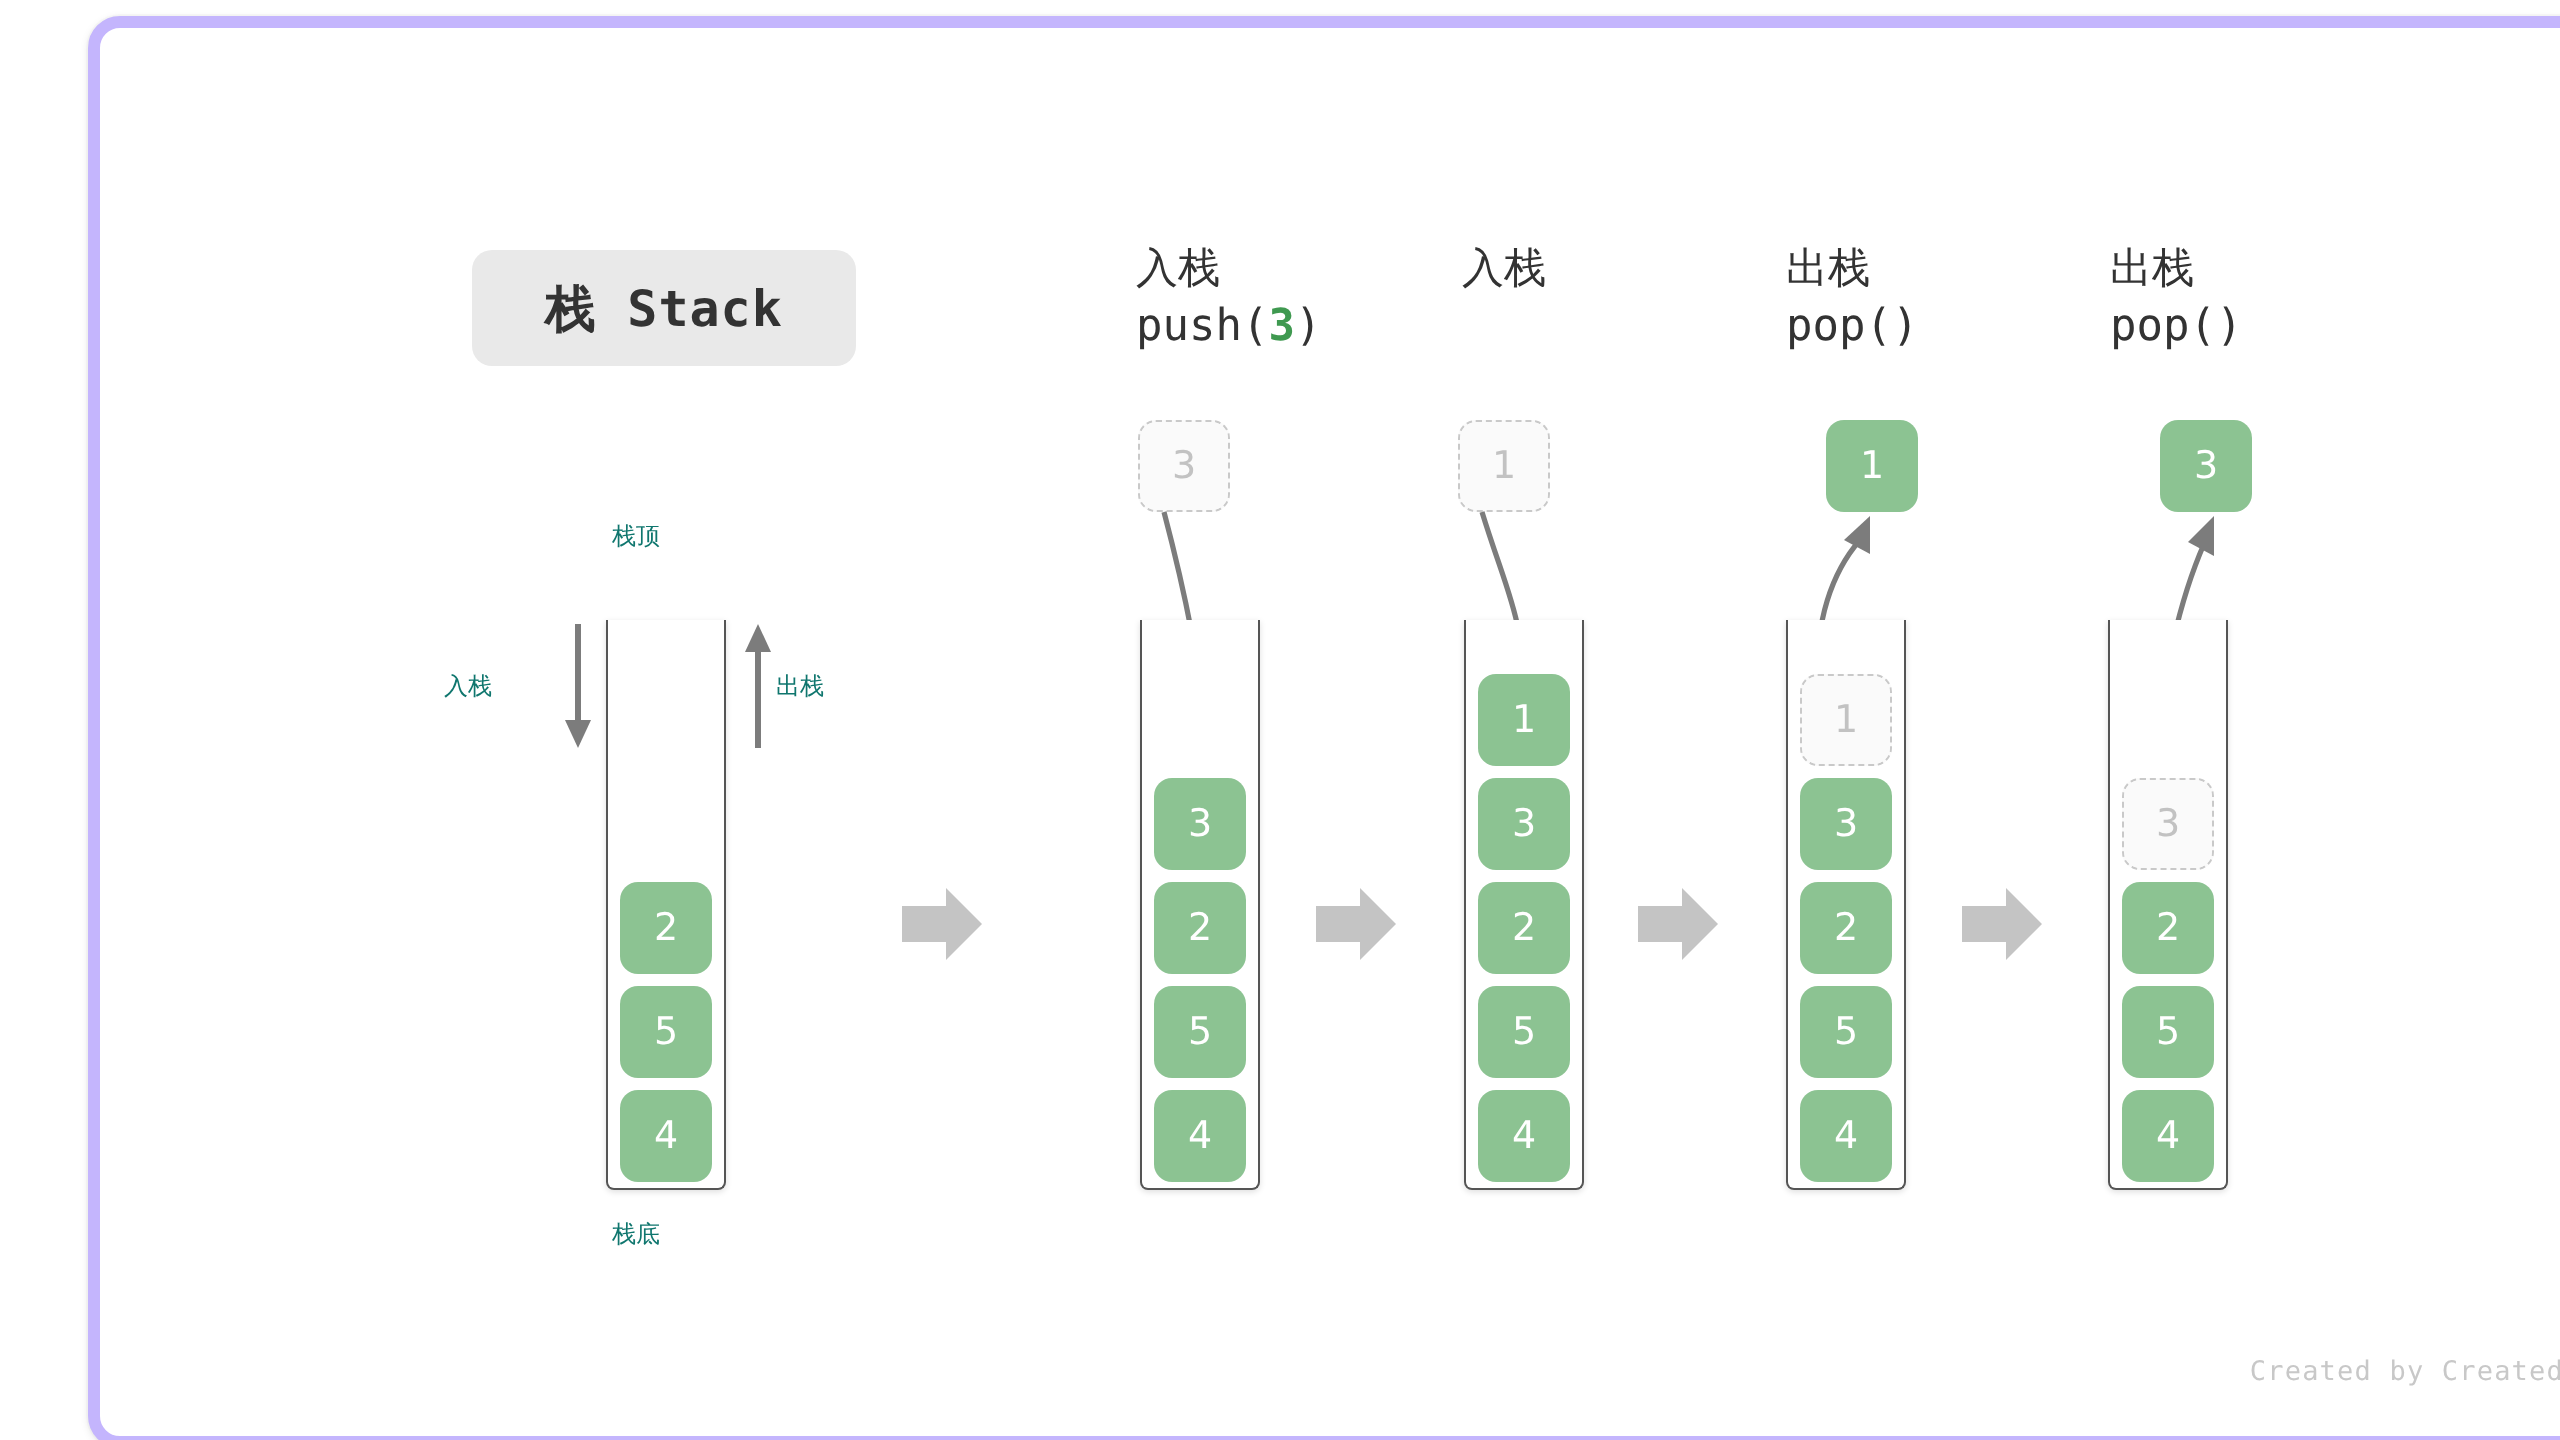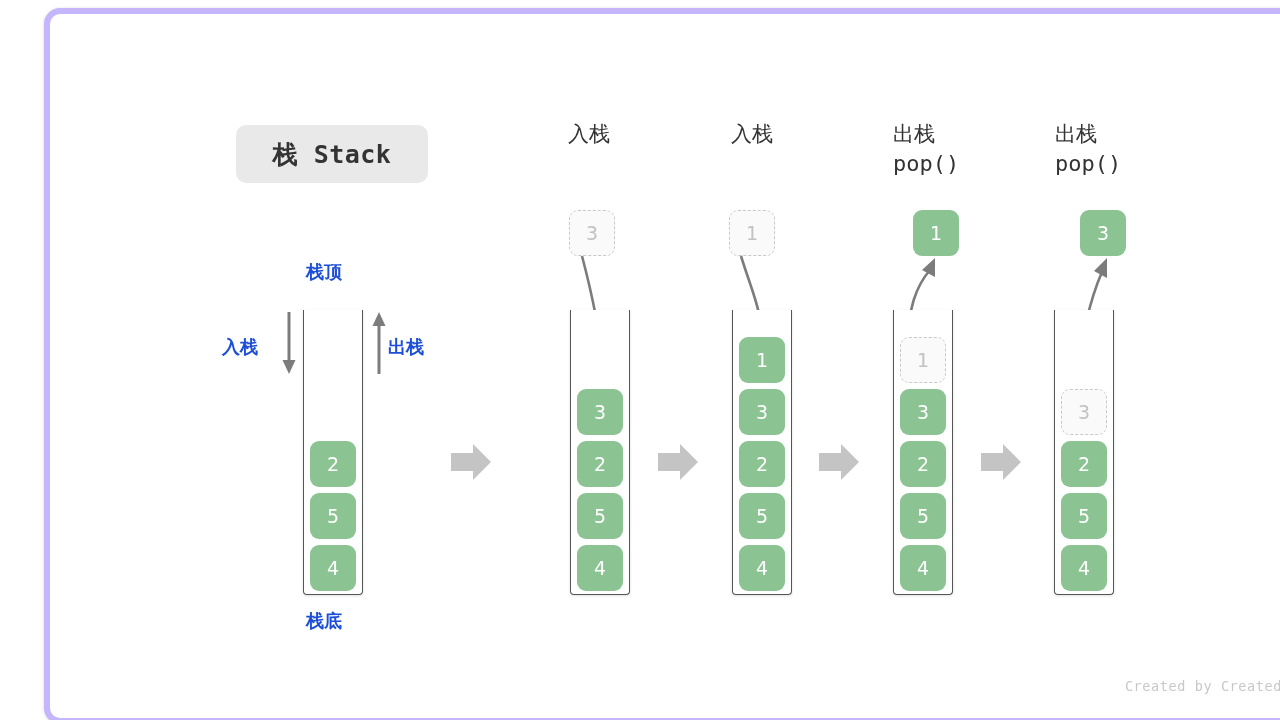--- a/index.html
+++ b/index.html
@@ -47,23 +47,23 @@
     font-size: 25px;
     font-weight: bold;
     color: #333333;
     letter-spacing: 0.5px;
   }
 
   
   .cn-label {
     position: absolute;
     font-family: "DejaVu Sans", "Liberation Sans", sans-serif;
-    font-size: 18px;
-    font-weight: bold;
-    color: #1d4ed8;
+    font-size: 12px;
+    font-weight: normal;
+    color: #0f766e;
     white-space: nowrap;
   }
   #label-top  { left: 256px; top: 246px; }
   #label-bottom { left: 256px; top: 595px; }
   #label-push-left  { left: 172px; top: 321px; }
   #label-pop-left   { left: 338px; top: 321px; }
 
   
   .vert-arrow { position: absolute; }
 
@@ -202,20 +202,21 @@
     <div class="cell filled">5</div>
     <div class="cell filled">4</div>
   </div>
 
   <svg class="step-arrow" style="left:399px; top:428px;" width="44" height="40">
     <polygon points="2,11 24,11 24,2 42,20 24,38 24,29 2,29" fill="#c4c4c4"></polygon>
   </svg>
 
   <div class="col-head" style="left:518px; top:106px;">
     <span class="cn">入栈</span>
+    <span class="code"><span>push(</span><span class="arg">3</span><span>)</span></span>
   </div>
   <div class="float-cell ghost" style="left:519px; top:196px;">3</div>
   <svg class="curve-arrow" style="left:528px; top:240px;" width="40" height="135">
     <path d="M4,2 C14,40 22,78 25,112" stroke="#7c7c7c" stroke-width="2.6" fill="none"></path>
     <polygon points="26,130 17,112 33,110" fill="#7c7c7c"></polygon>
   </svg>
   <div class="stack-box" style="left:520px; top:296px; height:285px;">
     <div class="cell filled">3</div>
     <div class="cell filled">2</div>
     <div class="cell filled">5</div>

